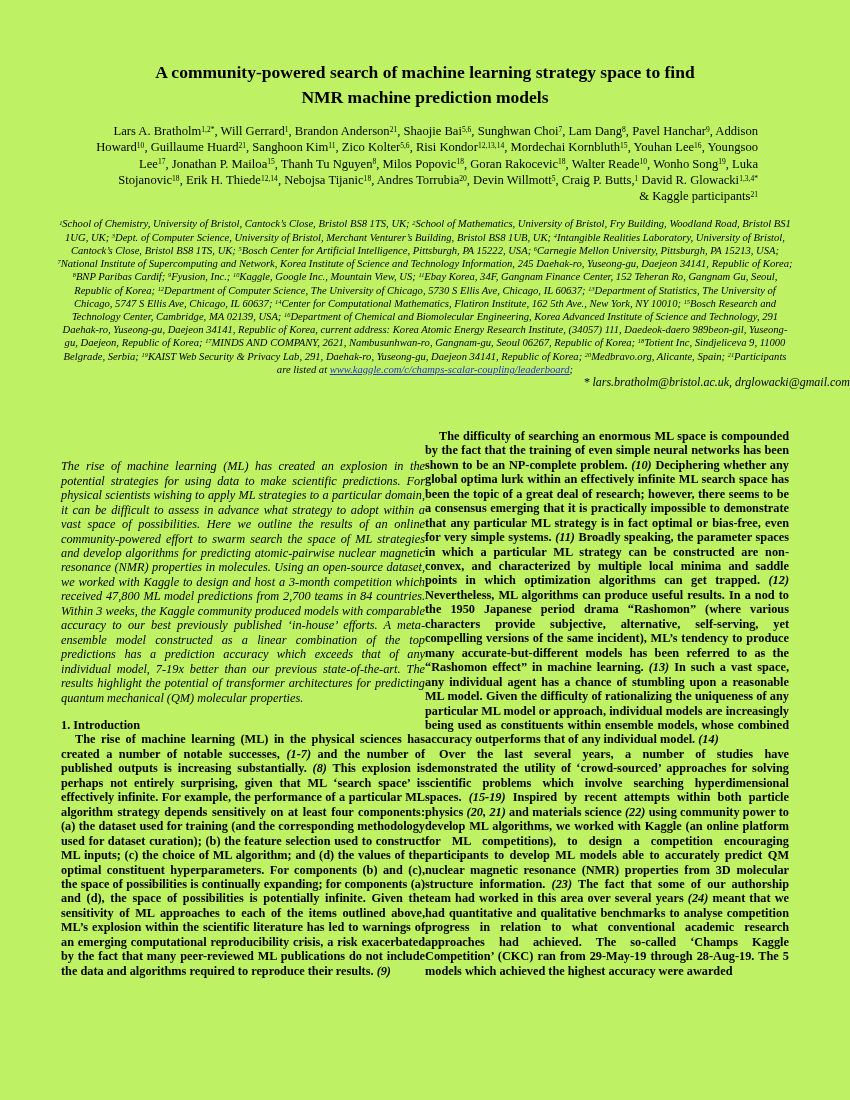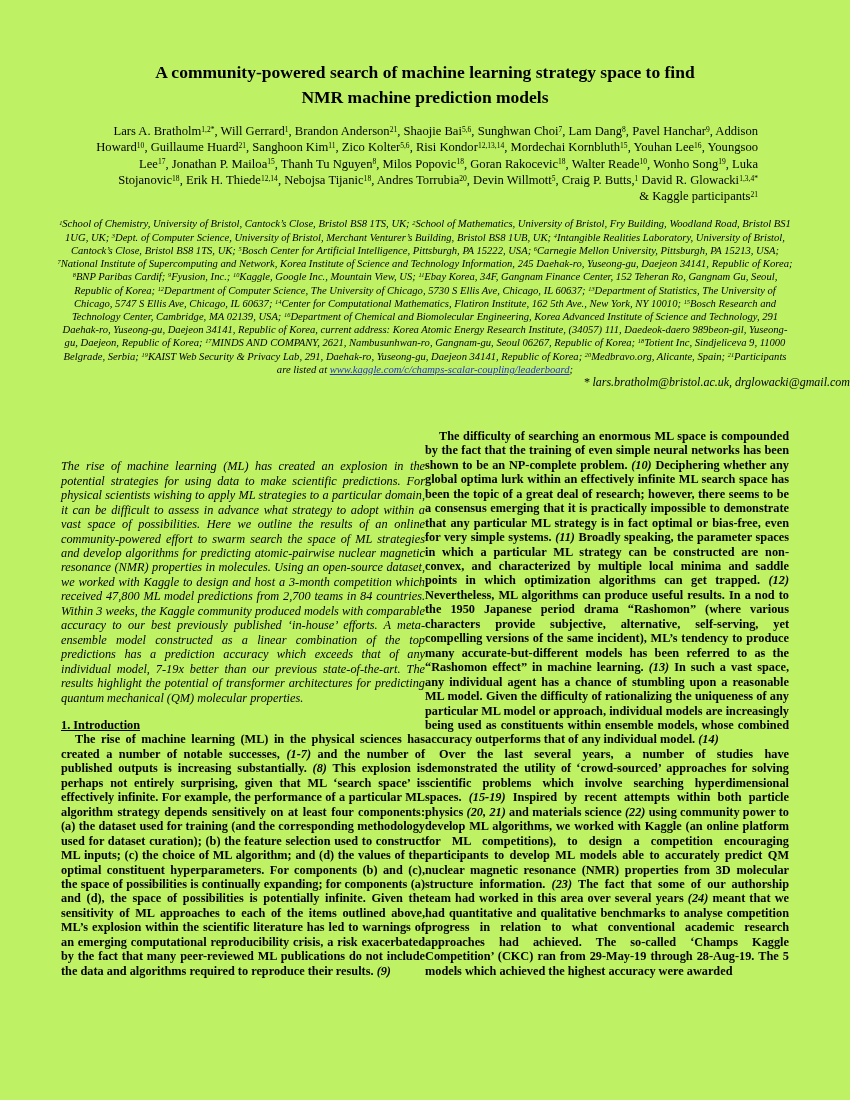--- a/index.html
+++ b/index.html
@@ -67,21 +67,20 @@
     font-size: 12.3px;
     line-height: 14.45px;
   }
   .abstract {
     font-style: italic;
     margin: 0;
   }
   .heading {
     font-weight: 700;
     margin: 13px 0 0 0;
-    text-decoration: underline;
   }
   .para {
     margin: 0;
     text-indent: 14px;
     font-weight: bold;
   }
 </style>
 </head>
 <body>
 

